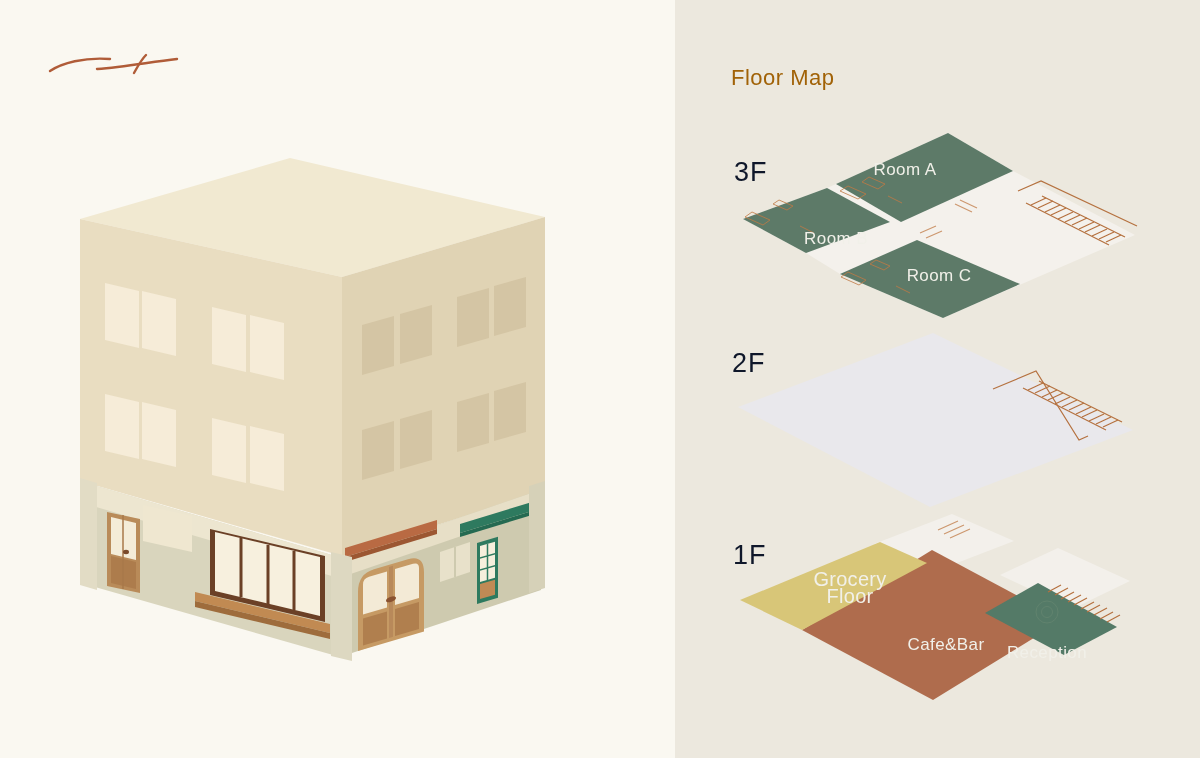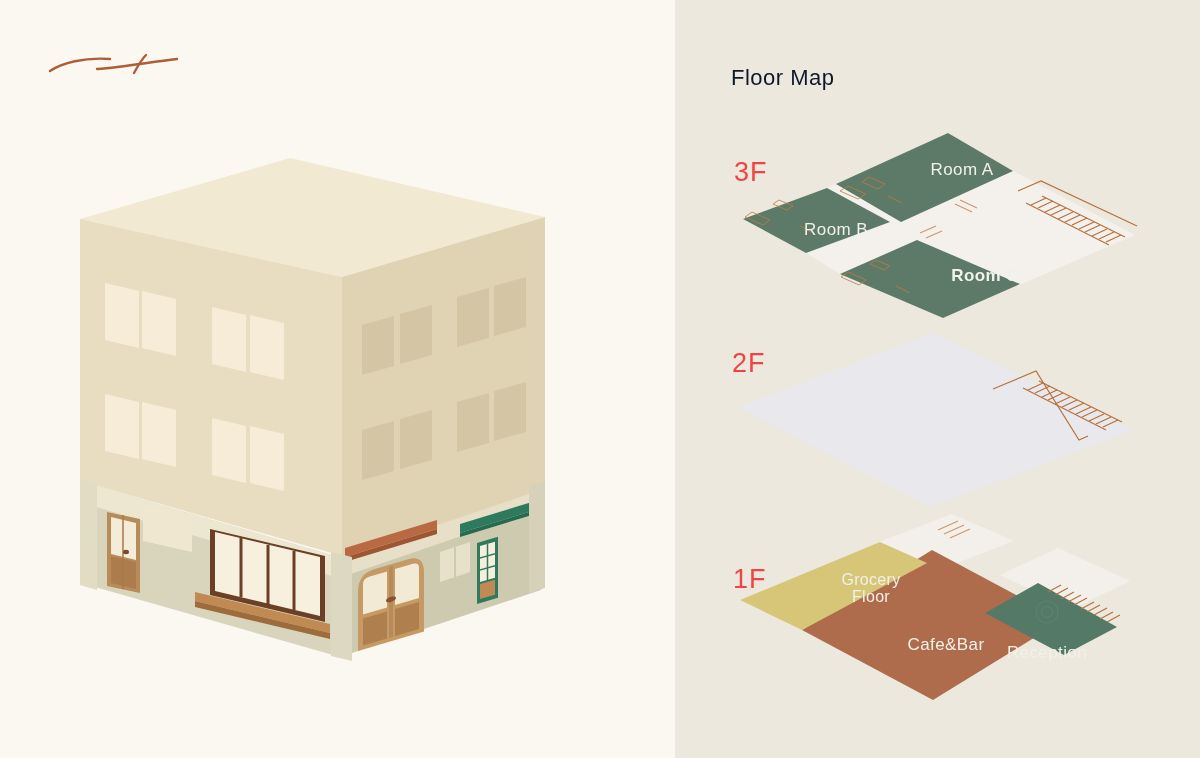--- a/index.html
+++ b/index.html
@@ -2,24 +2,24 @@
 <html><head>
 <meta charset="utf-8">
 <style>
   html,body{margin:0;padding:0;background:#faf8f1;}
   .stage{position:relative;width:1200px;height:758px;overflow:hidden;
          background:#faf8f1;font-family:"Liberation Sans",sans-serif;}
   .right-bg{position:absolute;left:675px;top:0;width:525px;height:758px;background:#ece8de;}
   svg.scene{position:absolute;left:0;top:0;}
   .lbl{position:absolute;white-space:nowrap;color:#f1f0e9;}
   .lbl.center{transform:translate(-50%,-50%);text-align:center;}
-  .title{color:#0f172a;font-size:22px;letter-spacing:.5px;}
-  .floor-tag{color:#ef4444;font-size:27px;letter-spacing:1px;}
+  .title{color:#a16207;font-size:22px;letter-spacing:.5px;}
+  .floor-tag{color:#0f172a;font-size:27px;letter-spacing:1px;}
   .room-lbl{font-size:17px;letter-spacing:.4px;}
-  .room-lbl-sm{font-size:16px;line-height:17px;letter-spacing:.3px;margin-left:21px;}
+  .room-lbl-sm{font-size:20px;line-height:17px;letter-spacing:.3px;}
 </style>
 </head>
 <body>
 
 <div class="stage">
   <div class="right-bg"></div>
 
   <svg class="scene" width="1200" height="758" viewBox="0 0 1200 758">
 
     <g fill="none" stroke="#b05c38" stroke-width="2.4" stroke-linecap="round">
@@ -170,25 +170,25 @@
       <g stroke="#c07a45" stroke-width="1.2" opacity="0.75">
         <path d="M938,530 L958,521 M944,534 L964,525 M950,538 L970,529"></path>
       </g>
     </g>
   </svg>
 
   <div class="lbl title" style="left:731px;top:65px;">Floor Map</div>
 
   <div class="lbl floor-tag" style="left:734px;top:157px;">3F</div>
   <div class="lbl floor-tag" style="left:732px;top:348px;text-align:center;">2F</div>
-  <div class="lbl floor-tag" style="left:733px;top:564px;">1F</div>
+  <div class="lbl floor-tag" style="left:733px;top:540px;">1F</div>
 
-  <div class="lbl center room-lbl" style="left:962px;top:170px;">Room A</div>
-  <div class="lbl center room-lbl" style="left:836px;top:230px;">Room B</div>
-  <div class="lbl center room-lbl" style="left:985px;top:276px;font-weight:bold;">Room C</div>
+  <div class="lbl center room-lbl" style="left:905px;top:170px;">Room A</div>
+  <div class="lbl center room-lbl" style="left:836px;top:239px;">Room B</div>
+  <div class="lbl center room-lbl" style="left:939px;top:276px;">Room C</div>
 
   <div class="lbl center room-lbl-sm" style="left:850px;top:588px;">
     <div>Grocery</div>
     <div>Floor</div>
   </div>
   <div class="lbl center room-lbl" style="left:929px;top:645px;margin-left:17px;">Cafe&amp;Bar</div>
   <div class="lbl center room-lbl" style="left:1047px;top:613px;margin-top:40px;">Reception</div>
 </div>
 
 </body></html>

